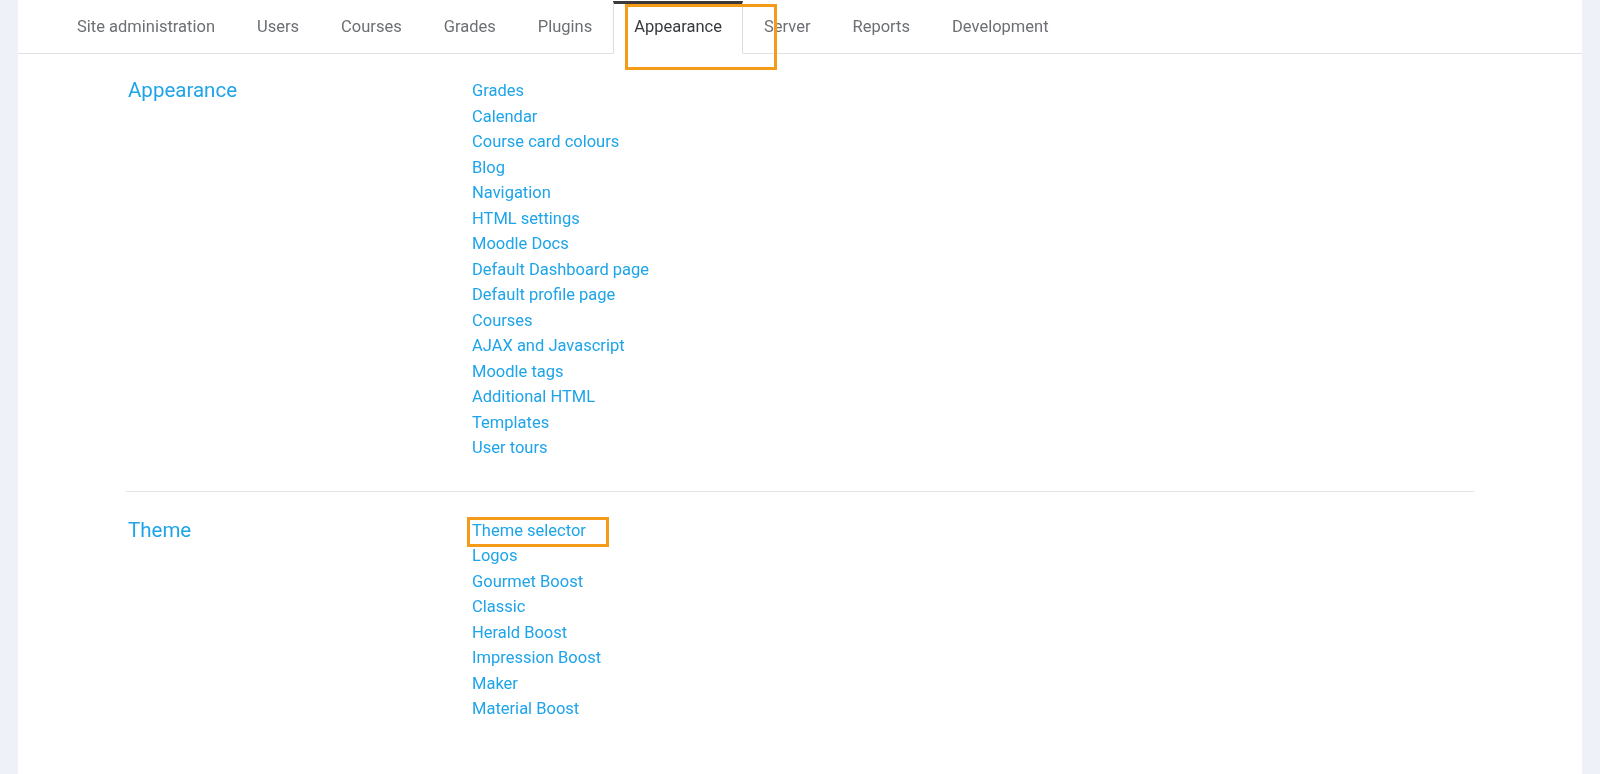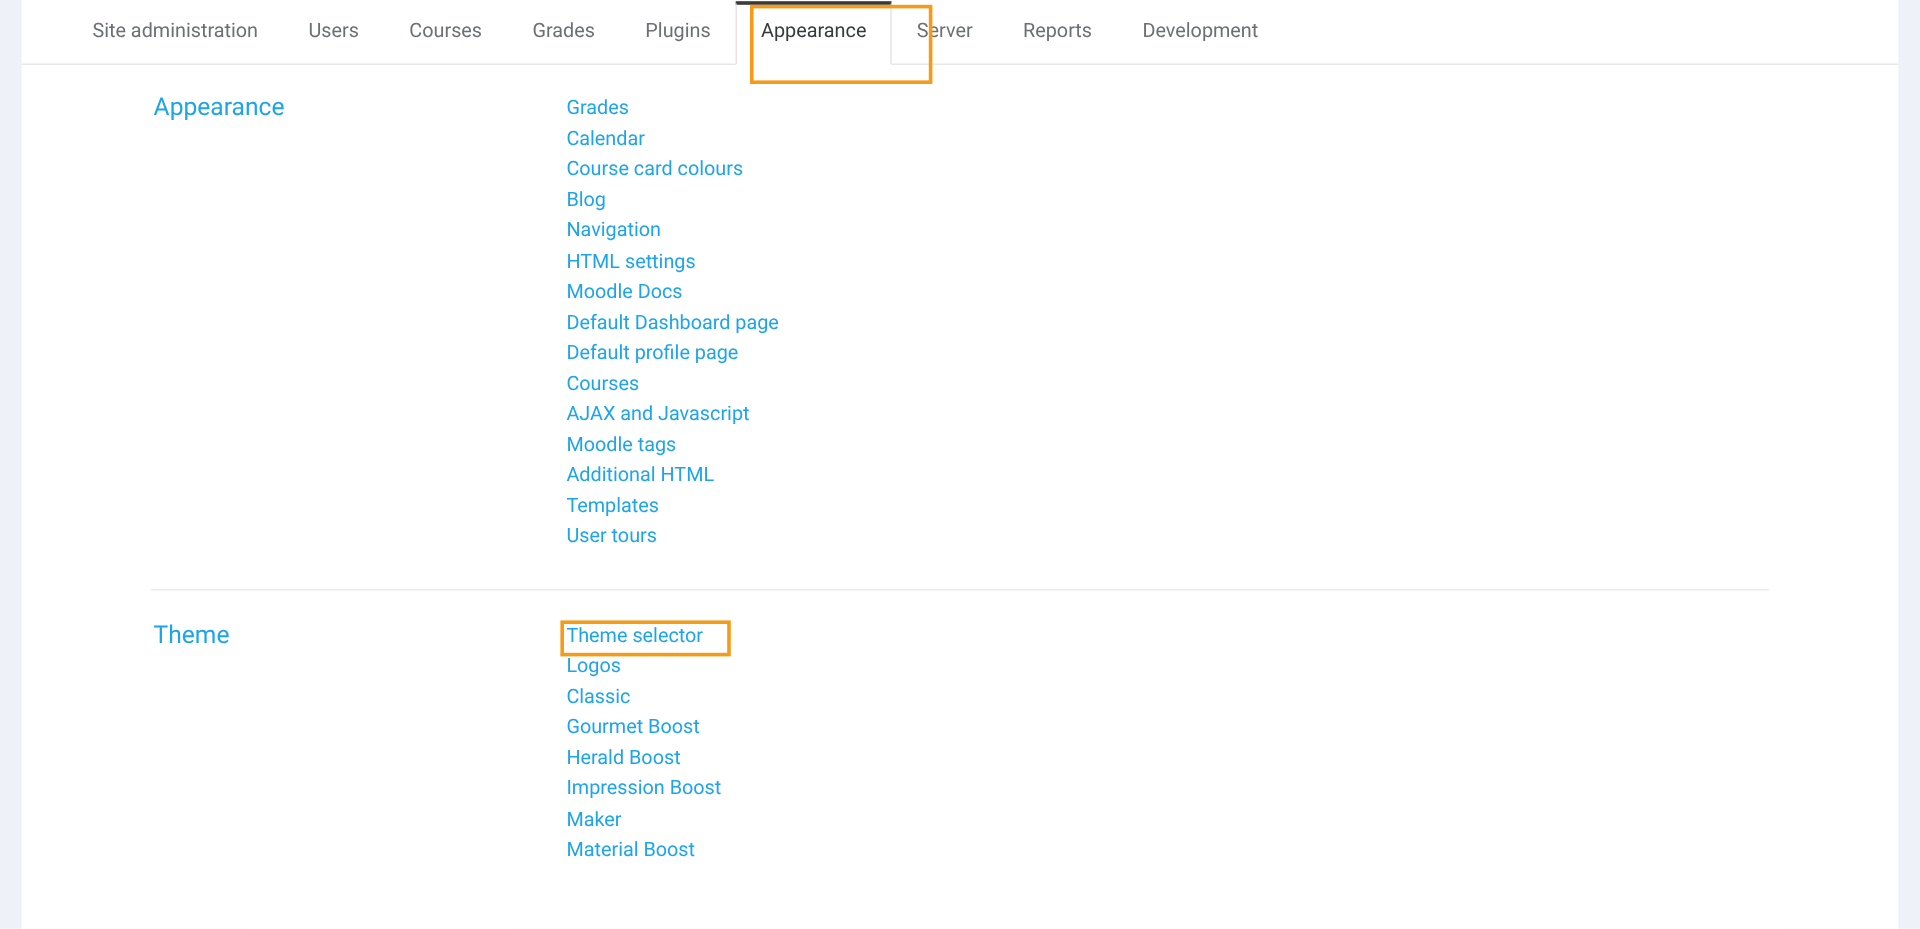--- a/index.html
+++ b/index.html
@@ -141,22 +141,22 @@
       </div>
     </div>
 
     <div class="section">
       <div class="section-title">
         <a href="#">Theme</a>
       </div>
       <div class="section-links">
         <a href="#">Theme selector</a>
         <a href="#">Logos</a>
+        <a href="#">Gourmet Boost</a>
         <a href="#">Classic</a>
-        <a href="#">Gourmet Boost</a>
         <a href="#">Herald Boost</a>
         <a href="#">Impression Boost</a>
         <a href="#">Maker</a>
         <a href="#">Material Boost</a>
       </div>
     </div>
 
   </div>
 </div>
 

